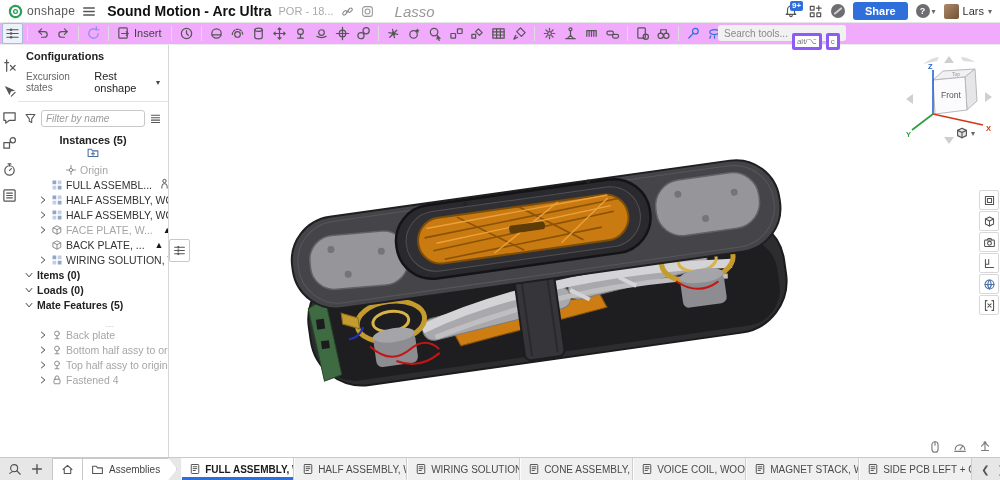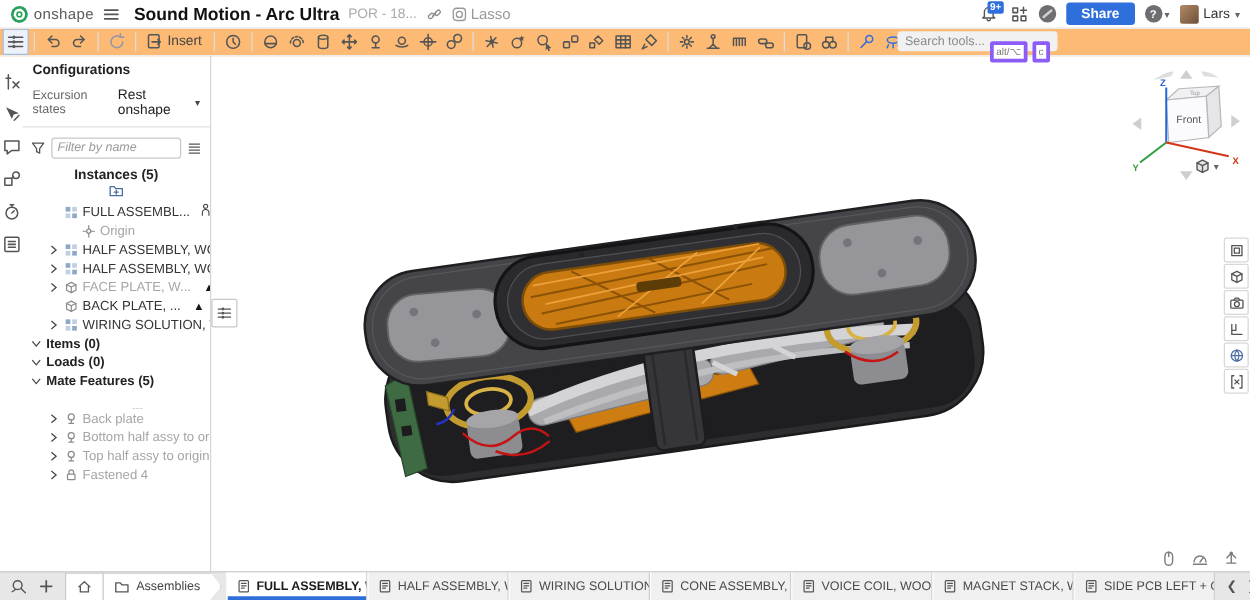--- a/index.html
+++ b/index.html
@@ -7,38 +7,38 @@
        font-family:"Liberation Sans",sans-serif;color:#333;}
   .ic{width:15px;height:15px;stroke:#555;fill:none;stroke-width:1.3;stroke-linecap:round;stroke-linejoin:round;display:block;}
 
   
   .topbar{position:absolute;top:0;left:0;right:0;height:22px;background:#fff;border-bottom:1px solid #e6e6e6;
           display:flex;align-items:center;gap:7px;padding:0 8px;z-index:30;}
   .logo{display:flex;align-items:center;gap:4px;}
   .logo-text{font-size:12px;color:#5a5a5a;letter-spacing:.3px;}
   .doc-title{font-size:14px;font-weight:bold;color:#111;margin-left:4px;white-space:nowrap;}
   .doc-sub{font-size:11px;color:#aaa;white-space:nowrap;}
-  .lasso{display:flex;align-items:center;gap:3px;color:#999;font-size:12px;}
+  .lasso{display:flex;align-items:center;gap:21px;color:#999;font-size:15px;font-style:italic;}
   .tb-right{margin-left:auto;display:flex;align-items:center;gap:8px;}
   .bell-wrap{position:relative;width:16px;height:16px;}
   .badge{position:absolute;top:-2px;left:6px;background:#2f6fdb;color:#fff;font-size:8px;line-height:10px;
          padding:0 2px;border-radius:2px;font-weight:bold;}
   .share-btn{background:#2f6fdb;color:#fff;font-size:11px;font-weight:bold;border:none;border-radius:3px;
              padding:3px 12px;cursor:pointer;}
   .help-circle{width:14px;height:14px;border-radius:50%;background:#6e6e72;color:#fff;font-size:9px;font-weight:bold;
                display:flex;align-items:center;justify-content:center;}
   .status-circle{width:14px;height:14px;border-radius:50%;background:#6e6e72;position:relative;}
   .status-circle::after{content:"";position:absolute;left:2px;top:6px;width:10px;height:2px;background:#cfcfd2;
                         transform:rotate(-40deg);border-radius:1px;}
   .caret{font-size:8px;color:#666;}
   .avatar{width:15px;height:15px;border-radius:2px;background:linear-gradient(135deg,#b08a68,#6f5138);}
   .user-name{font-size:11px;color:#333;}
 
   
-  .toolbar{position:absolute;top:22px;left:0;right:0;height:22px;background:#fdba74;border-bottom:1px solid #ececec;
+  .toolbar{position:absolute;top:22px;left:0;right:0;height:22px;background:#f0abfc;border-bottom:1px solid #ececec;
            display:flex;align-items:center;padding-left:2px;z-index:25;}
   .tb-btn{display:flex;align-items:center;gap:3px;padding:2px;border-radius:2px;border:1px solid transparent;cursor:pointer;}
   .tb-btn.selected{border-color:#a8bcd9;background:#edf2fa;}
   .tb-btn.dim{opacity:.5;}
   .tb-btn .ic.blue{stroke:#2f6fdb;}
   .tb-label{font-size:11px;color:#444;padding-right:2px;}
   .tb-div{width:1px;height:15px;background:#ddd;margin:0 4px;flex:none;}
   .search-tools{position:absolute;left:718px;top:3px;height:16px;background:#f1f1f1;border-radius:3px;
                 display:flex;align-items:center;gap:4px;padding:0 6px;cursor:text;}
   .search-tools .ph{font-size:10px;color:#8a8a8a;}
@@ -765,50 +765,50 @@
           <use href="#s-listview"></use>
         </svg>
     </div>
     <div class="inst-row">
       <span class="inst-h">Instances (5)</span>
       <svg class="ic" style="width:14px;height:13px">
           <use href="#s-folderplus"></use>
         </svg>
     </div>
     <div class="tree">
+        <div class="row gray" style="padding-left: 34px;">
+    <span class="chev hidden">
+            <svg viewBox="0 0 16 16">
+              <use href="#s-chev"></use>
+            </svg>
+          </span>
+    <span>
+            <svg class="ic" viewBox="0 0 16 16">
+              <use href="#s-origin"></use>
+            </svg>
+          </span>
+    <span class="lbl">Origin</span>
+
+  </div>
         <div class="row" style="padding-left: 20px;">
     <span class="chev hidden">
             <svg viewBox="0 0 16 16">
               <use href="#s-chev"></use>
             </svg>
           </span>
     <span>
             <svg class="ic" viewBox="0 0 16 16">
               <use href="#s-assembly"></use>
             </svg>
           </span>
     <span class="lbl">FULL ASSEMBL...</span>
 
     <span class="trail"><svg viewBox="0 0 14 16">
               <use href="#s-person"></use>
             </svg></span>
-  </div>
-        <div class="row gray" style="padding-left: 34px;">
-    <span class="chev hidden">
-            <svg viewBox="0 0 16 16">
-              <use href="#s-chev"></use>
-            </svg>
-          </span>
-    <span>
-            <svg class="ic" viewBox="0 0 16 16">
-              <use href="#s-origin"></use>
-            </svg>
-          </span>
-    <span class="lbl">Origin</span>
-
   </div>
         <div class="row" style="padding-left: 20px;">
     <span class="chev right">
             <svg viewBox="0 0 16 16">
               <use href="#s-chev"></use>
             </svg>
           </span>
     <span>
             <svg class="ic" viewBox="0 0 16 16">
               <use href="#s-assembly"></use>

